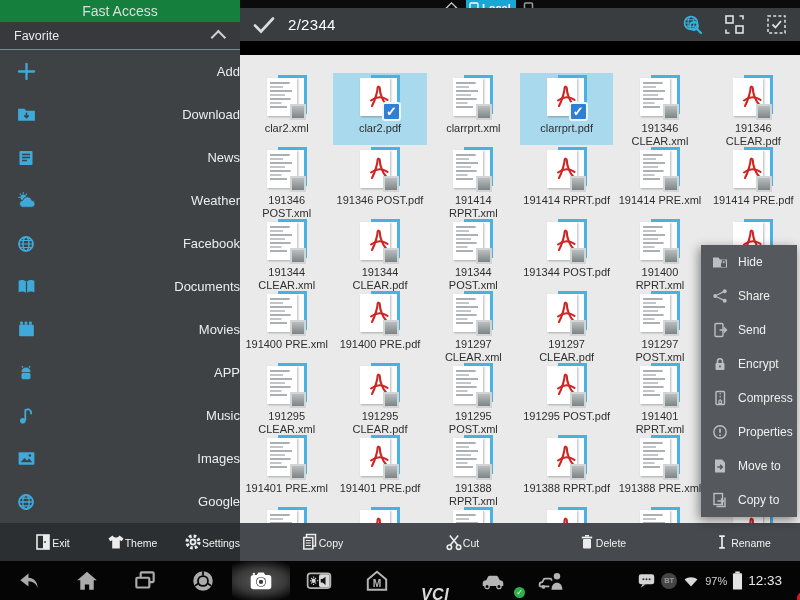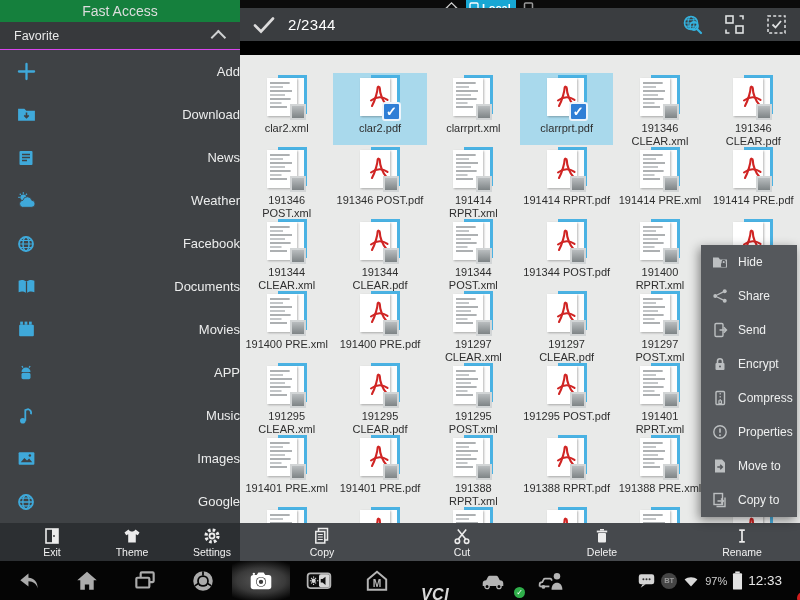--- a/index.html
+++ b/index.html
@@ -70,21 +70,21 @@
   .ctx-menu { position:absolute; left:701px; top:245px; width:96px; height:272px; background:#55585c;
       box-shadow:-2px 3px 10px rgba(0,0,0,.45); display:flex; flex-direction:column; z-index:20; }
   .ctx-item { flex:1; display:flex; align-items:center; padding-left:11px; gap:10px; cursor:pointer; }
   .ctx-item svg { width:16px; height:16px; flex:0 0 16px; }
   .ctx-item .clabel { color:#eff0f0; font-size:12px; white-space:nowrap; }
 
   
   .btoolbar { position:absolute; left:0; top:523px; width:800px; height:38px; display:flex; }
   .bt-left { width:240px; background:#2c2f32; display:flex; }
   .bt-right { width:560px; background:#46494d; display:flex;text-align:right; }
-  .bt-item { flex:1; display:flex; flex-direction:column; align-items:center; justify-content:center; cursor:pointer;margin-left:24px; }
+  .bt-item { flex:1; display:flex; flex-direction:row; align-items:center; justify-content:center; cursor:pointer;margin-left:24px; }
   .bt-item svg { width:18px; height:18px; }
   .bt-item .blabel { color:#f2f2f2; font-size:10.5px; margin-top:1px; }
 
   
   .navbar { position:absolute; left:0; top:561px; width:800px; height:39px; background:#050505;
       display:flex; align-items:center; }
   .nav-item { flex:0 0 58px; height:39px; display:flex; align-items:center; justify-content:center; cursor:pointer; }
   .nav-item svg { width:26px; height:26px; }
   .nav-item.camera { background:radial-gradient(ellipse 44px 22px at center, #585858 0%, #3a3a3a 55%, rgba(10,10,10,0) 100%); }
   .vci-wrap { position:relative; color:#d9d9d9; font-weight:bold; font-style:italic; font-size:16px; letter-spacing:.5px;margin-top:28px; }

